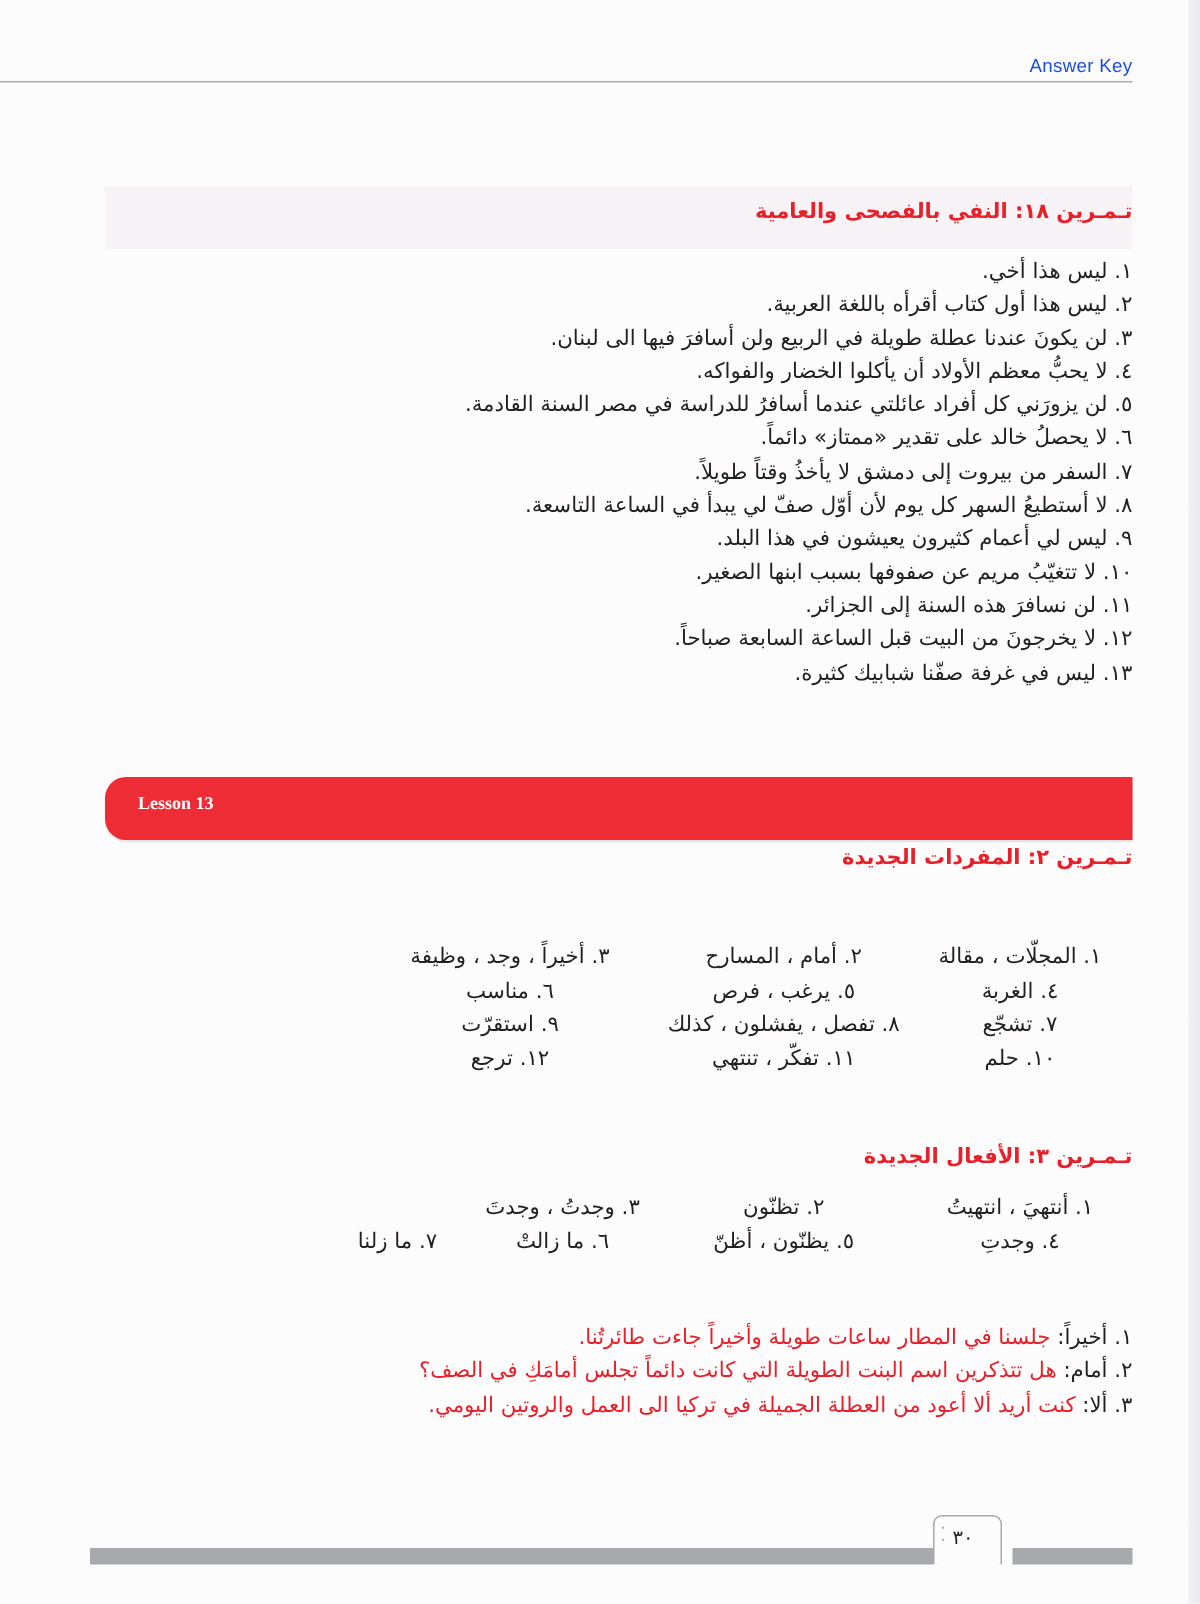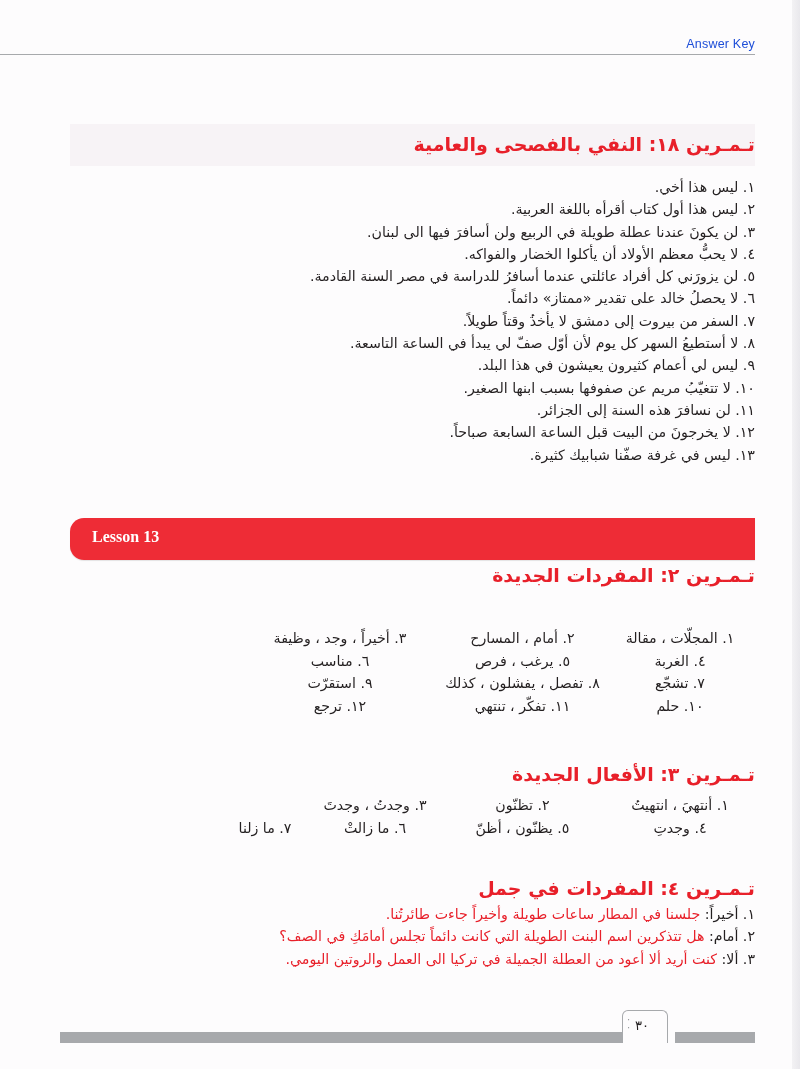--- a/index.html
+++ b/index.html
@@ -20,42 +20,42 @@
     font-size:12.5px; color:#1d4ed8; letter-spacing:0.2px;
   }
   .header-rule {
     position:absolute; left:0; top:54px; width:755px; height:1px;
     background:#a7a9ac;
   }
   .ex-block {
     position:absolute; direction:rtl; text-align:right;
   }
   .ex-title {
-    color:#e8202a; font-weight:bold; font-size:19px;
+    color:#e8202a; font-weight:bold; font-size:14px;
     font-family:"DejaVu Sans", sans-serif;
     white-space:nowrap;
   }
   .ex18-band {
     position:absolute; left:70px; top:124px; width:685px; height:42px;
     background:#f7f3f6;
   }
   .line {
     font-size:14.2px; line-height:22.3px; white-space:nowrap;
     color:#231f20;
   }
   .lesson-banner {
     position:absolute; left:70px; top:518px; width:685px; height:42px;
     background:#ee2c36;
     border-radius:14px 0 0 14px;
     box-shadow:0 1px 1px rgba(0,0,0,0.1);
   }
   .lesson-banner span {
     position:absolute; left:22px; top:10px;
     font-family:"Liberation Serif", serif; font-weight:bold;
-    font-size:16px; color:#fff;
+    font-size:12px; color:#fff;
   }
   .grid {
     position:absolute; direction:rtl;
     font-size:14.2px; line-height:22.5px; color:#231f20;
   }
   .grid .row { display:flex; white-space:nowrap; }
   .grid .cell { text-align:center; }
   .sent-key { color:#231f20; }
   .sent-val { color:#e8202a; }
   .footer-bar-left {
@@ -149,21 +149,20 @@
   </div>
   <div class="row">
     <div class="cell" style="width:150px">٤. وجدتِ</div>
     <div class="cell" style="width:165px">٥. يظنّون ، أظنّ</div>
     <div class="cell" style="width:130px">٦. ما زالتْ</div>
     <div class="cell" style="width:90px">٧. ما زلنا</div>
   </div>
 </div>
 
 <div class="ex-block" style="right:45px; top:877px;">
-  <div class="ex-title">تـمـرين ٤: المفردات في جمل</div>
   <div style="margin-top:4px;margin-left:32px;">
     <div class="line">
       <span class="sent-key">١. أخيراً:</span>
       <span class="sent-val">جلسنا في المطار ساعات طويلة وأخيراً جاءت طائرتُنا.</span>
     </div>
     <div class="line">
       <span class="sent-key">٢. أمام:</span>
       <span class="sent-val">هل تتذكرين اسم البنت الطويلة التي كانت دائماً تجلس أمامَكِ في الصف؟</span>
     </div>
     <div class="line">

